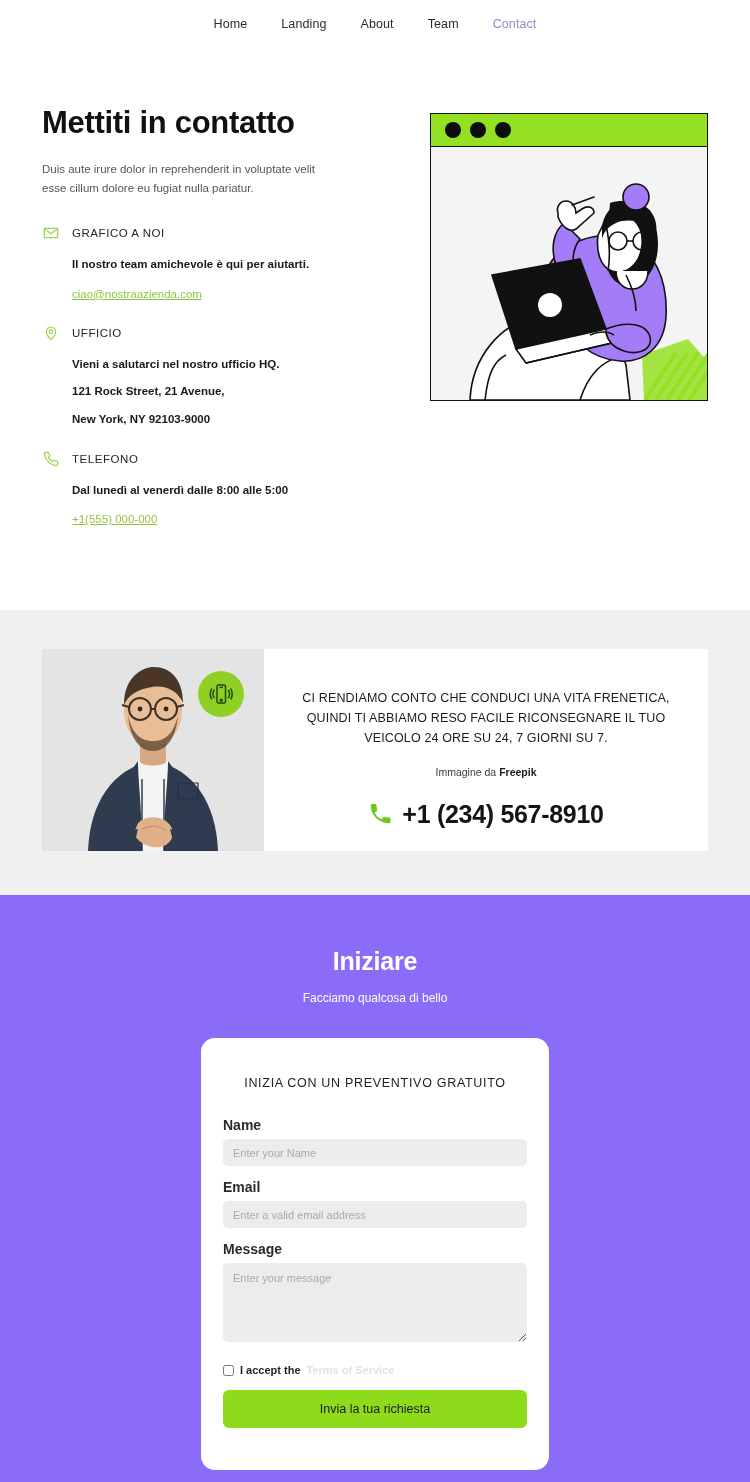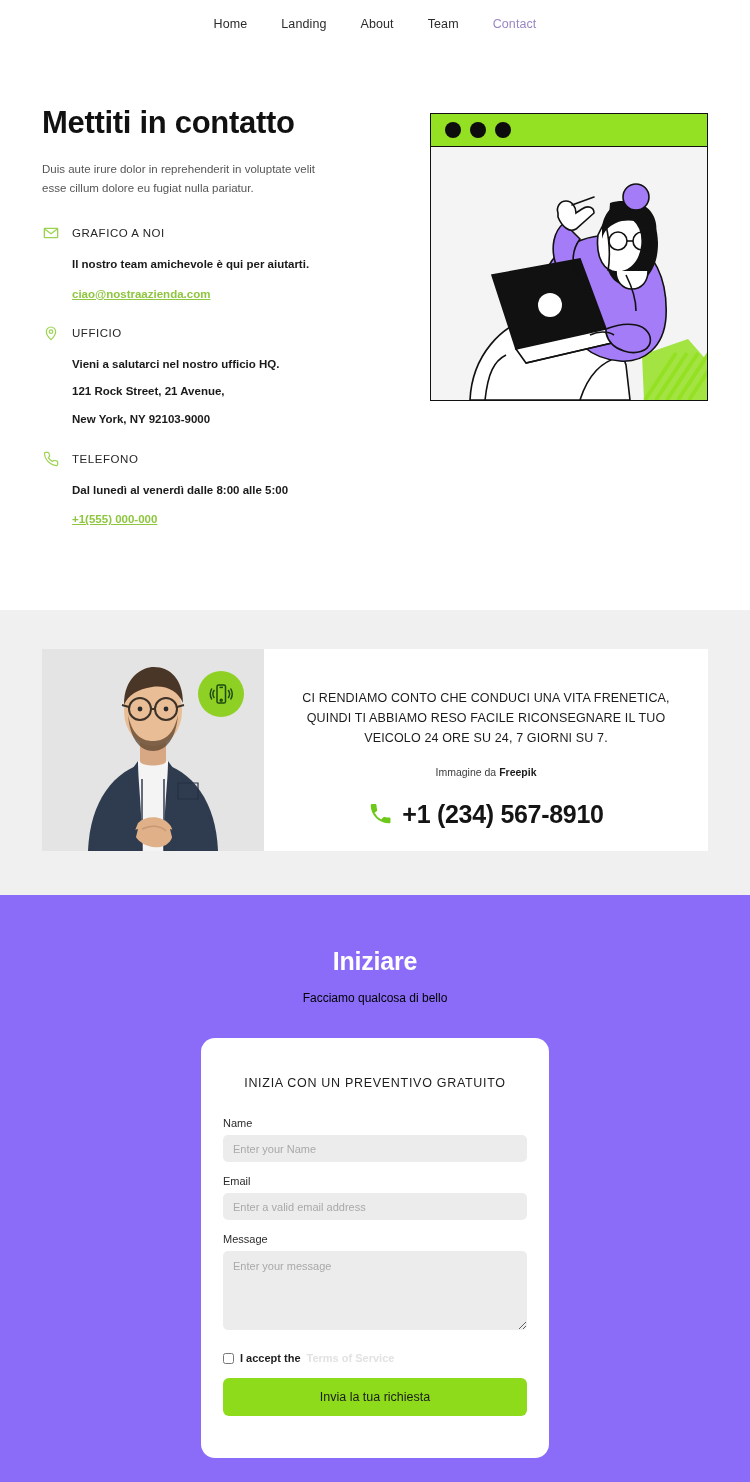--- a/index.html
+++ b/index.html
@@ -81,21 +81,21 @@
     font-weight:bold;
     color:#1a1a1a;
     margin-bottom:11px;
     line-height:1.45;
   }
   .cblock-link {
     font-size:11.5px;
     color:#8ec63f;
     text-decoration:underline;
     display:inline-block;
-    font-weight:bold;
+    font-weight:normal;
   }
 
   
   .hero-right {
     flex:1;
     display:flex;
     justify-content:flex-end;
     padding-top:8px;
   }
   .illus {
@@ -193,43 +193,44 @@
   .purple-title {
     text-align:center;
     color:#ffffff;
     font-size:25px;
     font-weight:bold;
     letter-spacing:-.2px;
     margin-bottom:15px;
   }
   .purple-sub {
     text-align:center;
-    color:#000000;
+    color:#ffffff;
     font-size:12px;
     margin-bottom:33px;
   }
   .card {
     width:348px;
     margin:0 auto;
     background:#ffffff;
     border-radius:14px;
     padding:38px 22px 42px 22px;
   }
   .card-title {
     text-align:center;
     font-size:12.5px;
     letter-spacing:.7px;
     color:#1d1d1d;
     margin-bottom:27px;
   }
   .field-label {
-    font-size:11px;
+    font-size:14px;
     color:#2b2b2b;
     margin-bottom:6px;
     display:block;
+    font-weight:bold;
   }
   .field {
     width:100%;
     background:#ececec;
     border:none;
     border-radius:5px;
     height:27px;
     padding:0 10px;
     font-size:11px;
     color:#3c3c3c;

